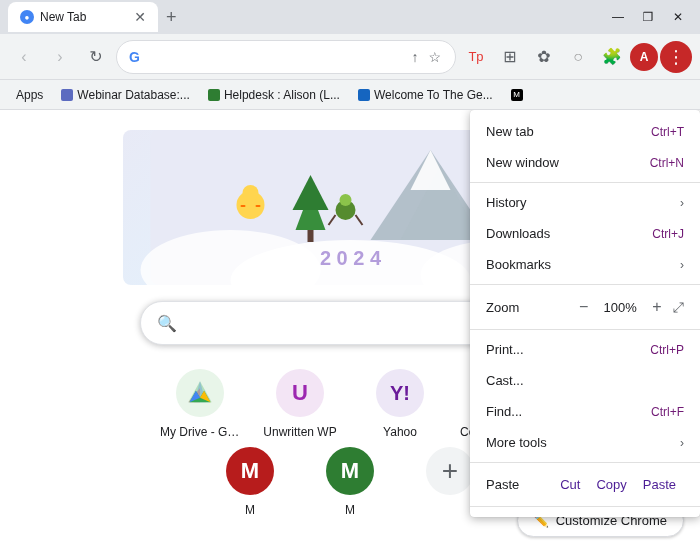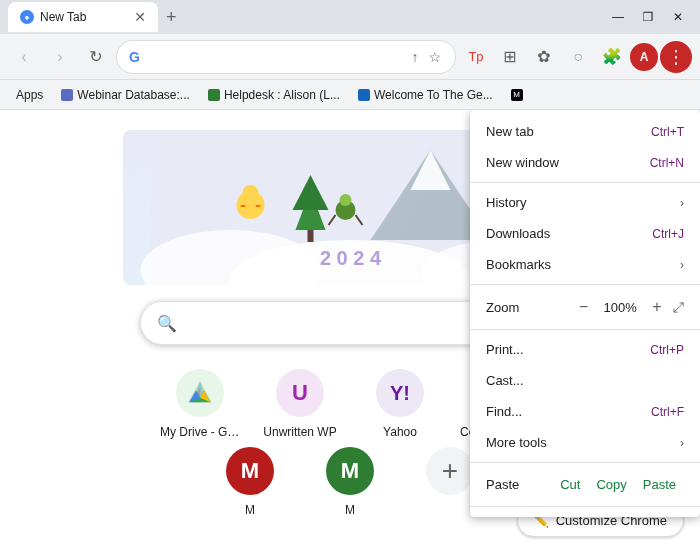--- a/index.html
+++ b/index.html
@@ -349,21 +349,21 @@
     
     .menu-edit-row {
       display: flex;
       align-items: center;
       padding: 6px 16px;
     }
     .edit-label { flex: 1; color: #202124; }
     .edit-btn {
       padding: 4px 8px;
       cursor: pointer;
-      color: #15803d;
+      color: #4c1d95;
       border-radius: 4px;
       font-size: 13px;
     }
 
     
     .fav-google { background: #4285f4; }
   </style>
 </head>
 <body>
 

